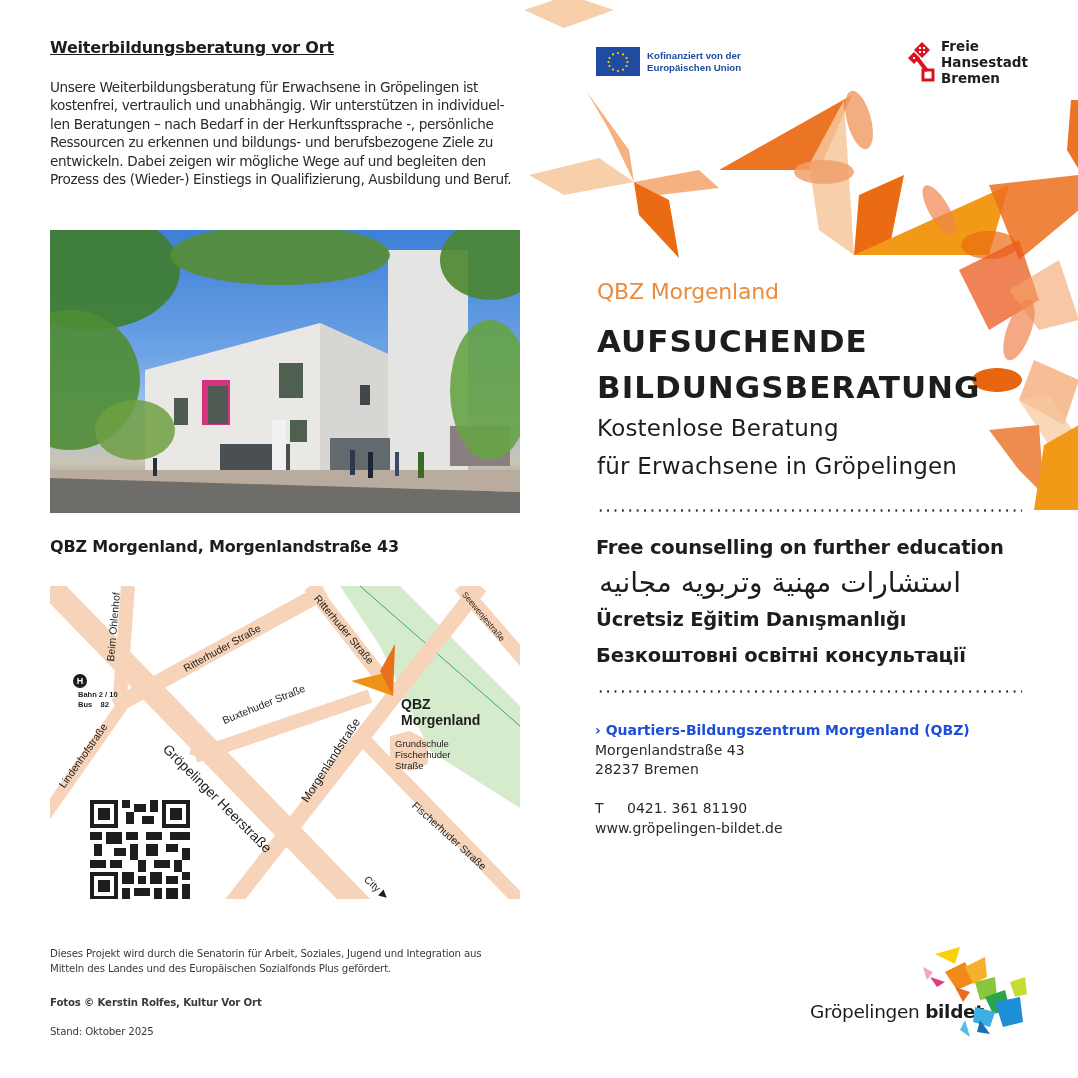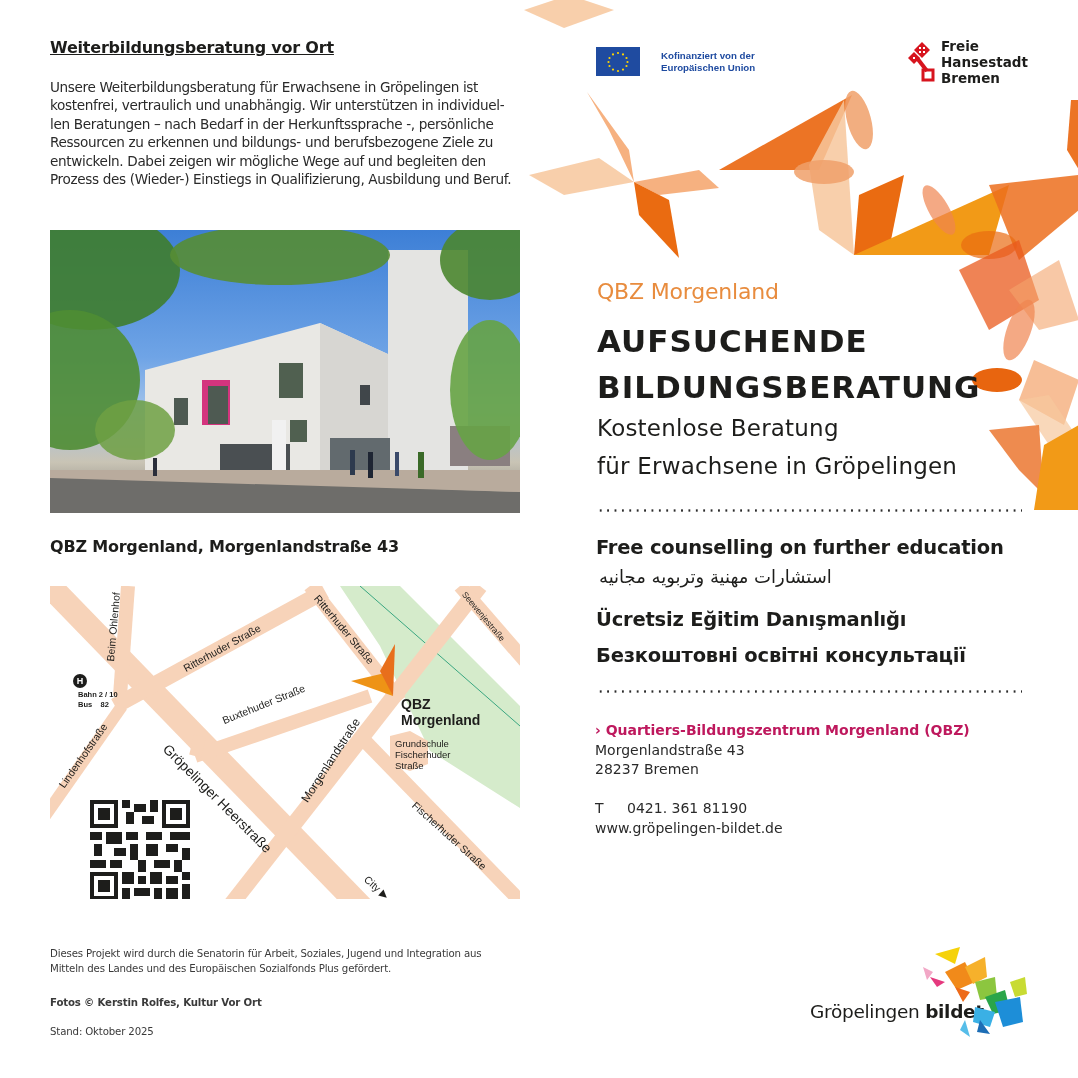--- a/index.html
+++ b/index.html
@@ -25,37 +25,37 @@
   .map .school { position: absolute; left: 345px; top: 152px; font-size: 9.5px; line-height: 11px; font-family: "Liberation Sans", sans-serif; }
   .map .stop-h { position: absolute; left: 23px; top: 88px; width: 14px; height: 14px; border-radius: 50%; background: #1d1d1b; color: #fff; font-size: 9px; font-weight: bold; text-align: center; line-height: 14px; font-family: "Liberation Sans", sans-serif; }
   .map .stop-info { position: absolute; left: 28px; top: 104px; font-size: 7.5px; line-height: 9.5px; font-weight: bold; font-family: "Liberation Sans", sans-serif; }
   .map .qr { position: absolute; left: 40px; top: 214px; width: 100px; height: 100px; }
 
   .footer-text { position: absolute; left: 0; font-size: 10.2px; color: #3a3a3a; line-height: 14.5px; letter-spacing: -0.15px; }
 
   
   .right { position: absolute; left: 539px; top: 0; width: 539px; height: 1078px; }
   .deco { position: absolute; left: -20px; top: 0; }
-  .eu-logo { position: absolute; left: 57px; top: 47px; display: flex; align-items: center; gap: 21px; }
+  .eu-logo { position: absolute; left: 57px; top: 47px; display: flex; align-items: center; gap: 7px; }
   .eu-flag { width: 44px; height: 29px; background: #1f4ba0; position: relative; }
   .eu-text { font-family: "Liberation Sans", sans-serif; font-weight: bold; font-size: 9.7px; line-height: 11.5px; color: #1f4ba0; }
   .hb-logo { position: absolute; left: 366px; top: 38px; display: flex; gap: 6px; justify-content: center; }
   .hb-text { font-size: 13.5px; font-weight: bold; line-height: 16px; color: #1d1d1b; }
 
   .qbz-orange { position: absolute; left: 58px; top: 279px; font-size: 22px; color: #e88c3e; letter-spacing: -0.2px; }
   .title-main { position: absolute; left: 58px; top: 318px; font-size: 31px; font-weight: bold; line-height: 46px; color: #1d1d1b; letter-spacing: 1px; }
   .subtitle { position: absolute; left: 58px; top: 409px; font-size: 23px; line-height: 38px; color: #1d1d1b; letter-spacing: 0.2px; }
   .dots { position: absolute; left: 58px; width: 425px; height: 3px;
           background-image: radial-gradient(circle, #2b2b2b 1px, transparent 1.3px);
           background-size: 7.4px 3px; background-repeat: repeat-x; }
   .lang { position: absolute; left: 57px; font-size: 19.5px; font-weight: bold; color: #1d1d1b; letter-spacing: -0.2px; white-space: nowrap; }
-  .lang.ar { font-weight: normal; font-size: 18px; left: 60px; direction: rtl; }
+  .lang.ar { font-weight: normal; font-size: 28px; left: 60px; direction: rtl; }
 
   .contact { position: absolute; left: 56px; top: 721px; font-size: 14px; line-height: 19.5px; color: #2a2a2a; }
-  .contact .org { font-weight: bold; color: #be185d; }
+  .contact .org { font-weight: bold; color: #1d4ed8; }
   .contact .tel-label { display: inline-block; width: 32px; }
 
   .kvo { position: absolute; left: 56px; top: 990px; width: 154px; }
   .kvo-name { text-align: right; font-size: 15px; font-weight: bold; color: #1d1d1b; padding-right: 4px; letter-spacing: -0.3px; }
   .kvo-name .sep { color: #4db8e8; font-weight: normal; }
   .kvo-coords { background: #56bde9; color: #fff; font-size: 9px; font-weight: bold; padding: 3px 6px; margin-top: 3px; height: 19px; }
   .gb { position: absolute; left: 271px; top: 1001px; font-size: 18.5px; color: #1d1d1b; letter-spacing: -0.3px; }
   .gb b { font-weight: bold; }
   .gb-logo { position: absolute; left: 376px; top: 942px; }
 </style>

